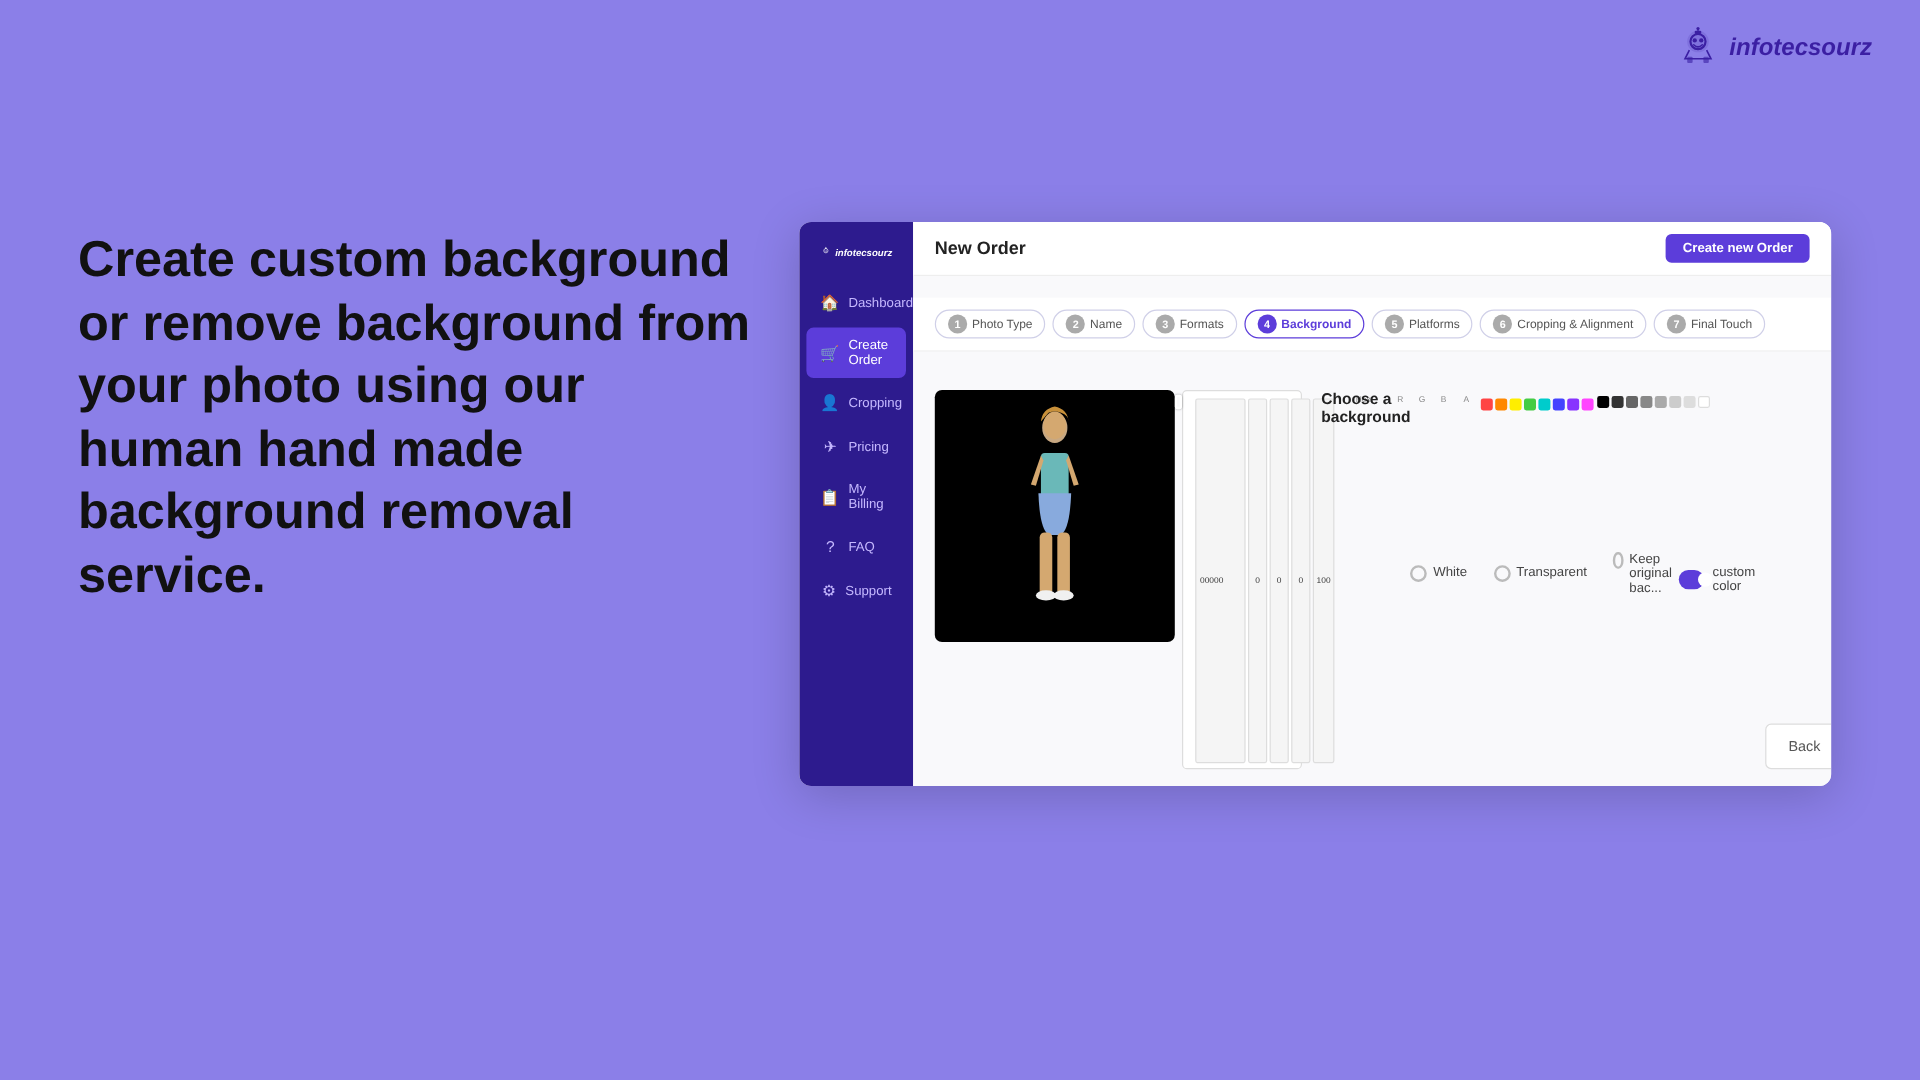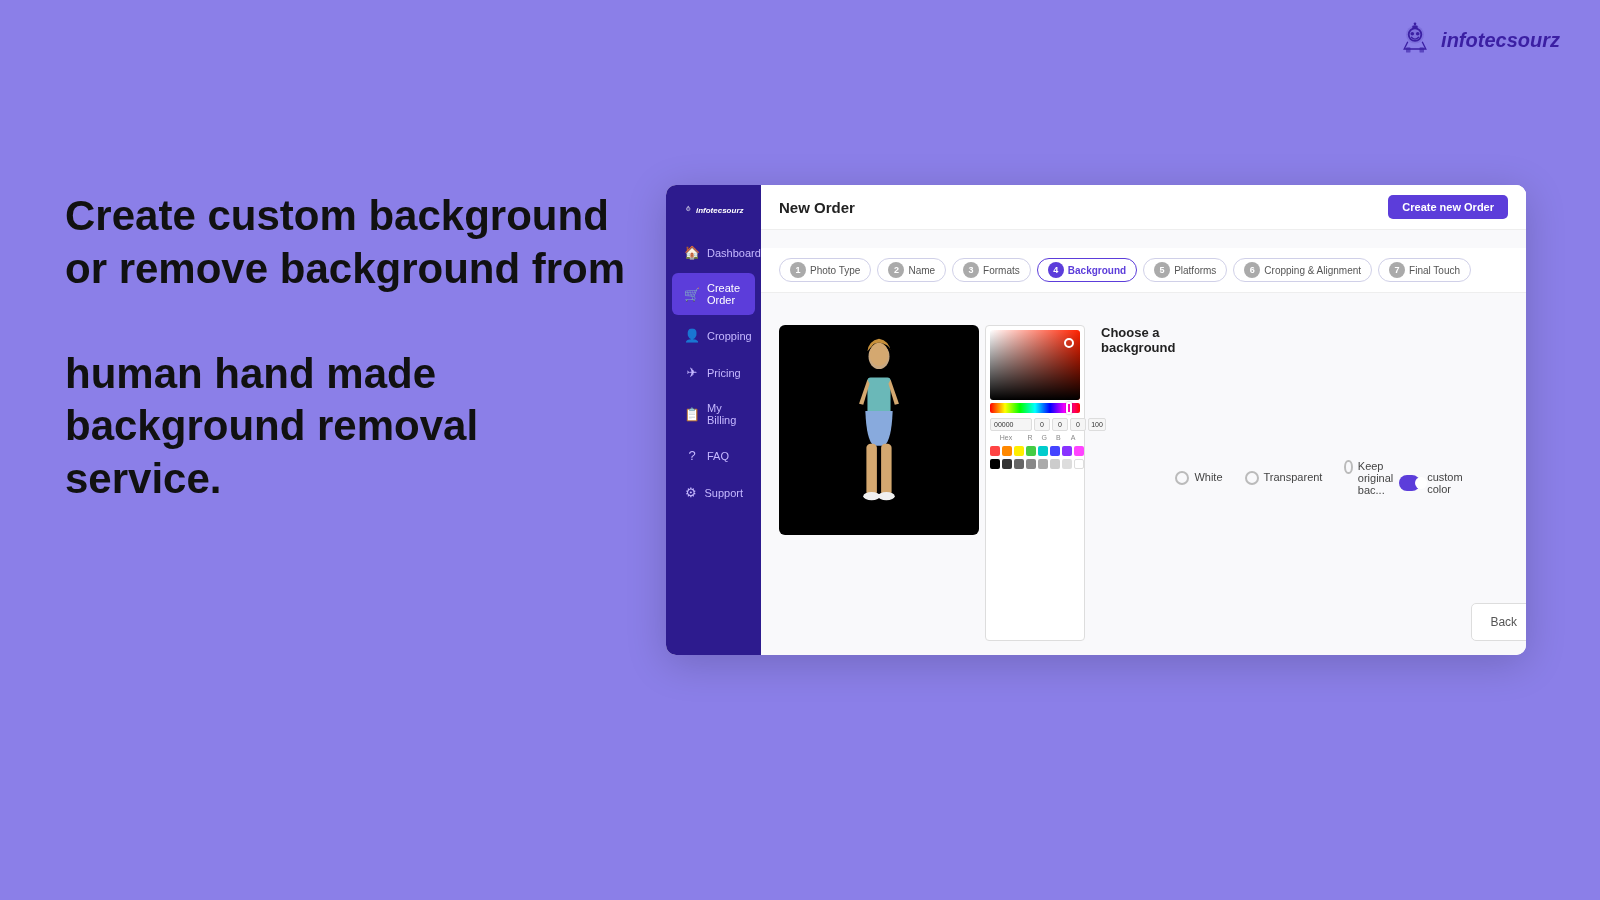--- a/index.html
+++ b/index.html
@@ -219,21 +219,21 @@
     }
 
     
     .color-picker-panel {
       width: 100px;
       background: #fff;
       border: 1px solid #ddd;
       border-radius: 4px;
       padding: 4px;
       display: flex;
-      flex-direction: column;
+      flex-direction: row;
       gap: 3px;
     }
 
     
     .bg-options-area {
       flex: 1;
       display: flex;
       flex-direction: row;
     }
     .choose-bg-title {
@@ -337,21 +337,21 @@
     <path d="M 12 22 L 8 30 L 32 30 L 28 22" fill="none" stroke="#3b1fa3" stroke-width="1.5"></path>
     <rect x="10" y="28" width="5" height="6" rx="1" fill="#3b1fa3" opacity="0.6"></rect>
     <rect x="25" y="28" width="5" height="6" rx="1" fill="#3b1fa3" opacity="0.6"></rect>
   </svg>
   <span class="logo-text">infotecsourz</span>
 </div>
 
 <div class="headline">
   <span>Create custom background</span><br>
   <span>or remove background from</span><br>
-  <br>
+  <span>your photo using our</span><br>
   <span>human hand made</span><br>
   <span>background removal</span><br>
   <span>service.</span>
 </div>
 
 <div class="app-window">
 
   <div class="sidebar">
     <div class="sidebar-logo">
       <svg class="sidebar-logo-icon" viewBox="0 0 24 24">

